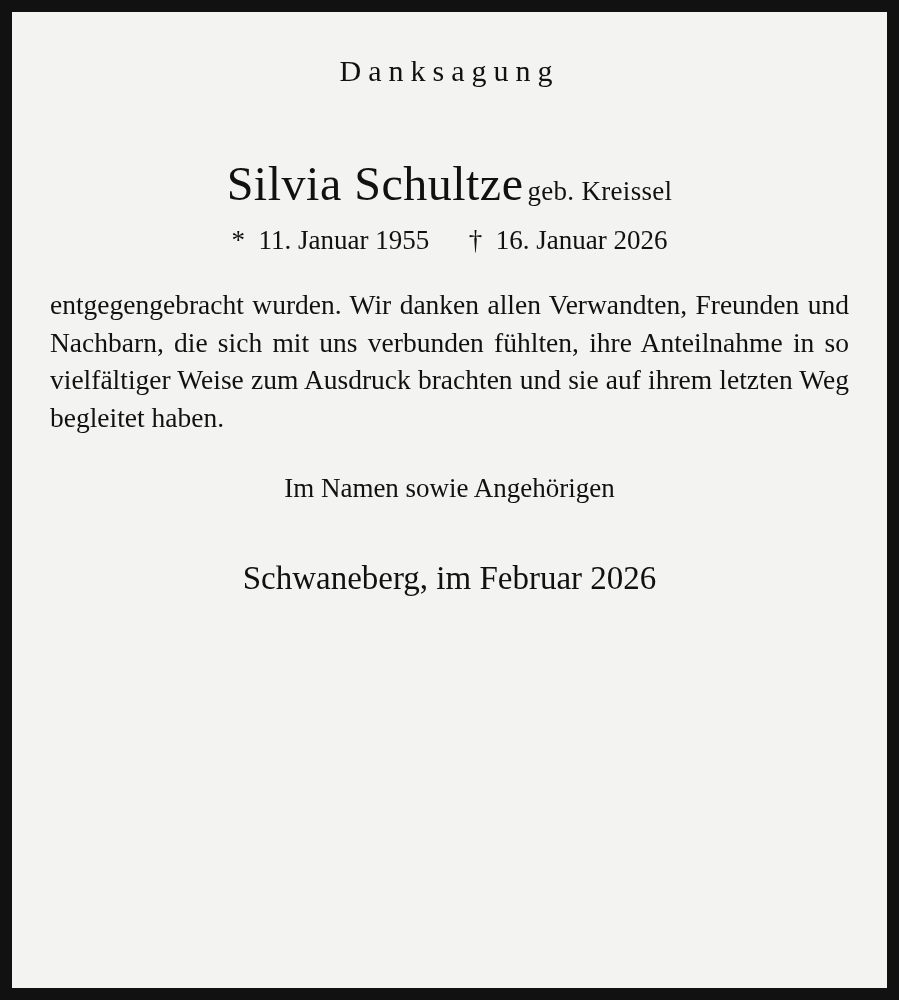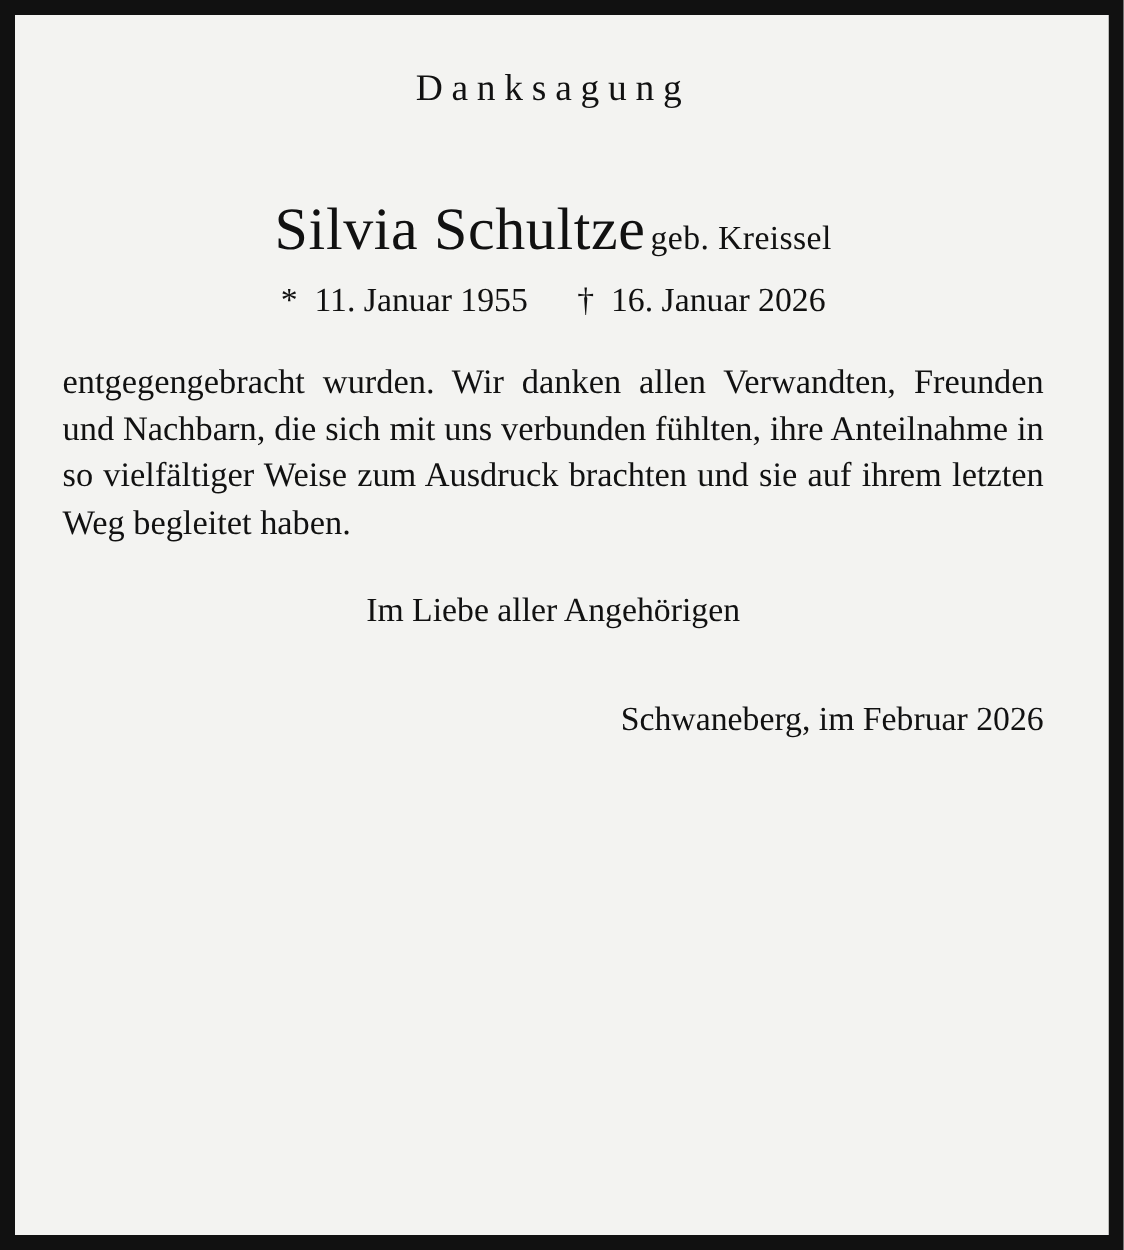--- a/index.html
+++ b/index.html
@@ -12,21 +12,21 @@
     height: 1000px;
     font-family: "Liberation Serif", serif;
     color: #111111;
   }
   .card {
     box-sizing: border-box;
     width: 899px;
     height: 1000px;
     border: 12px solid #111111;
     background: #f3f3f1;
-    padding: 28px 52px 20px 38px;
+    padding: 28px 38px 20px 38px;
     display: flex;
     flex-direction: column;
   }
   .headline {
     text-align: center;
     font-size: 30px;
     letter-spacing: 7px;
     margin: 14px 0 34px 0;
     color: #111111;
   }
@@ -67,23 +67,23 @@
     margin: 30px 0 0 0;
   }
   .behalf-name {
     text-align: center;
     font-size: 27px;
     font-weight: bold;
     margin: 4px 0 0 0;
   }
   .spacer-md { height: 30px; }
   .location {
-    font-size: 27px;
+    font-size: 33px;
     margin-top: 26px;
-    text-align: right;
+    text-align: center;
   }
   .flex-grow { flex: 1 1 auto; }
 </style>
 </head>
 <body>
 
 <div class="card">
 
   <div class="headline">Danksagung</div>
 
@@ -95,21 +95,21 @@
   <div class="dates">
     <span>*</span>
     <span>&nbsp;</span><span>11. Januar 1955</span>
     <span class="sep"></span>
     <span>†</span>
     <span>&nbsp;</span><span>16. Januar 2026</span>
   </div>
 
   <p class="para">entgegengebracht wurden. Wir danken allen Verwandten, Freunden und Nachbarn, die sich mit uns verbunden fühlten, ihre Anteilnahme in so vielfältiger Weise zum Ausdruck brachten und sie auf ihrem letzten Weg begleitet haben.</p>
 
-  <div class="behalf">Im Liebe aller Angehörigen</div>
+  <div class="behalf">Im Namen sowie Angehörigen</div>
 
   <div class="spacer-md"></div>
 
 
   <div class="location">Schwaneberg, im Februar 2026</div>
 
   <div class="flex-grow"></div>
 </div>
 
 </body></html>

